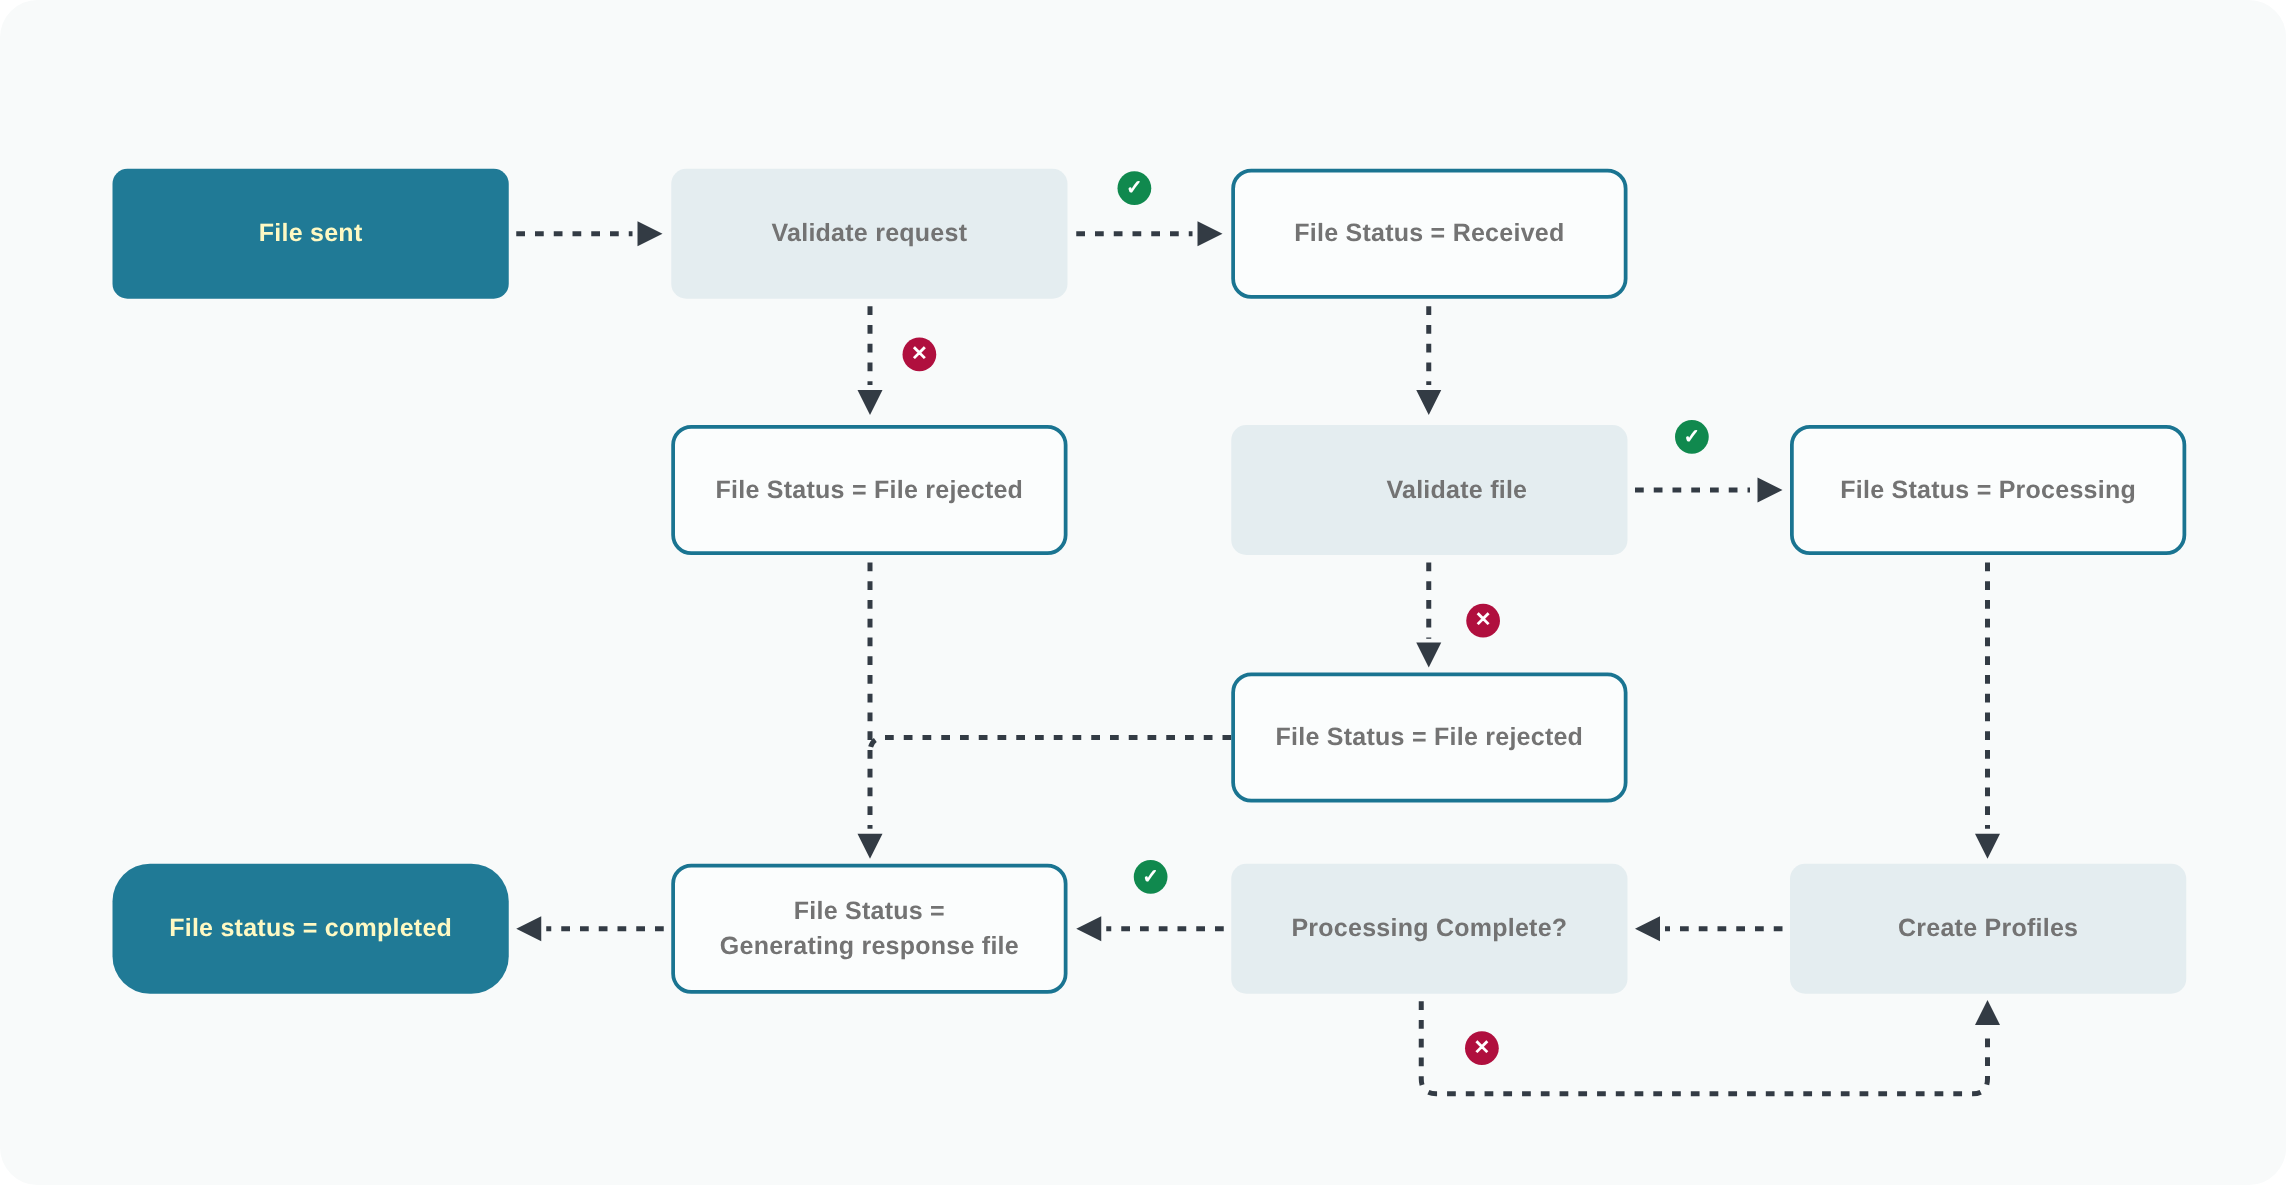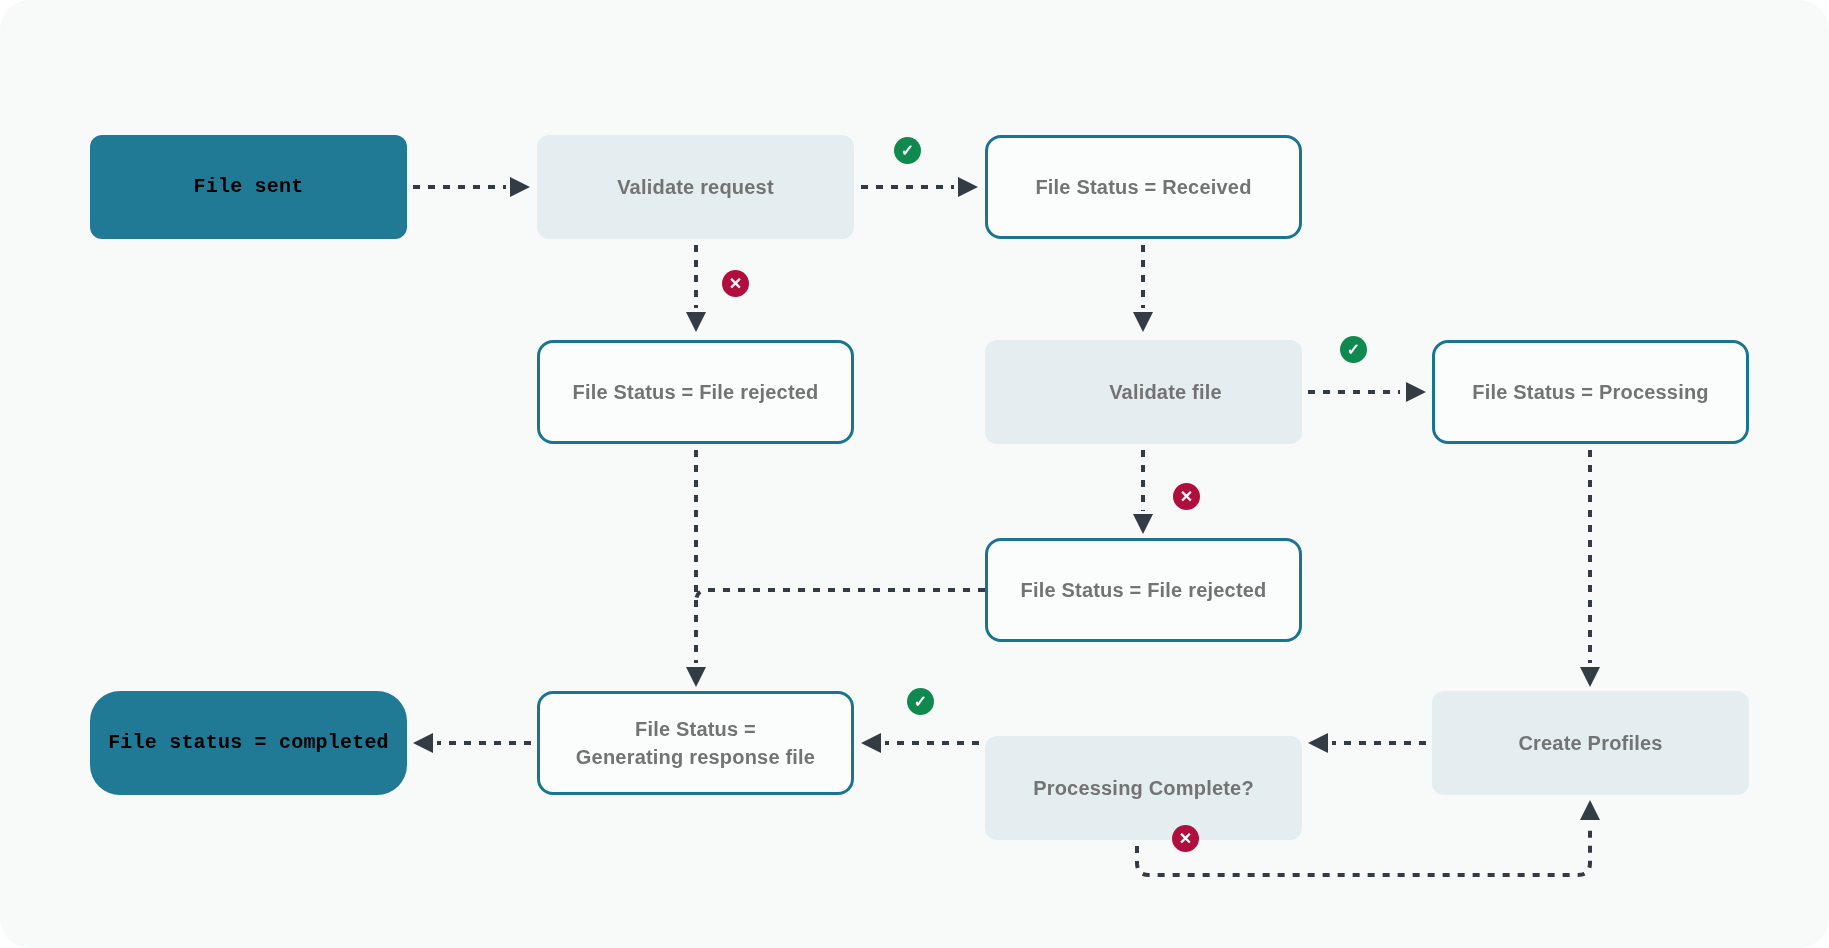--- a/index.html
+++ b/index.html
@@ -10,21 +10,21 @@
   }
   .edges { position:absolute; left:0; top:0; width:1829px; height:948px; }
   .edge { stroke:#333b44; stroke-width:4; fill:none; stroke-dasharray:7 8; }
   .edge-head { fill:#333b44; stroke:none; }
   .node {
     position:absolute; width:317px; height:104px; box-sizing:border-box;
     display:flex; align-items:center; justify-content:center; text-align:center;
     font-weight:700; font-size:20px; letter-spacing:0.2px; color:#737373;
   }
   .node .label { white-space:pre-line; line-height:1.4; }
-  .node.filled  { background:#207a96; color:#000000; border-radius:12px;font-family:Liberation Mono, monospace; }
+  .node.filled  { background:#207a96; color:#fef9c3; border-radius:12px; }
   .node.light   { background:#e4edf0; border-radius:12px; }
   .node.outlined{ background:#fbfdfd; border:3px solid #1a7491; border-radius:16px; }
   .badge {
     position:absolute; width:27px; height:27px; border-radius:50%;
     display:flex; align-items:center; justify-content:center;
     color:#ffffff; font-size:16px; font-weight:700; line-height:1;
   }
   .badge.success { background:#10894e; }
   .badge.failure { background:#b00f3e; }
 </style>
@@ -98,21 +98,21 @@
     <span class="label">File Status = File rejected</span>
   </div>
 
   <div class="node filled" style="left:90px; top:691px;border-radius:30px;">
     <span class="label">File status = completed</span>
   </div>
   <div class="node outlined" style="left:537px; top:691px;">
     <span class="label">File Status =
 Generating response file</span>
   </div>
-  <div class="node light" style="left:985px; top:691px;margin-top:45px;">
+  <div class="node light" style="left:985px; top:691px;">
     <span class="label">Processing Complete?</span>
   </div>
   <div class="node light" style="left:1432px; top:691px;justify-content:center;">
     <span class="label">Create Profiles</span>
   </div>
 
   <div class="badge success" style="left:894px; top:137px;">✓</div>
   <div class="badge failure" style="left:722px; top:270px;">✕</div>
   <div class="badge success" style="left:1340px; top:336px;">✓</div>
   <div class="badge failure" style="left:1173px; top:483px;">✕</div>

